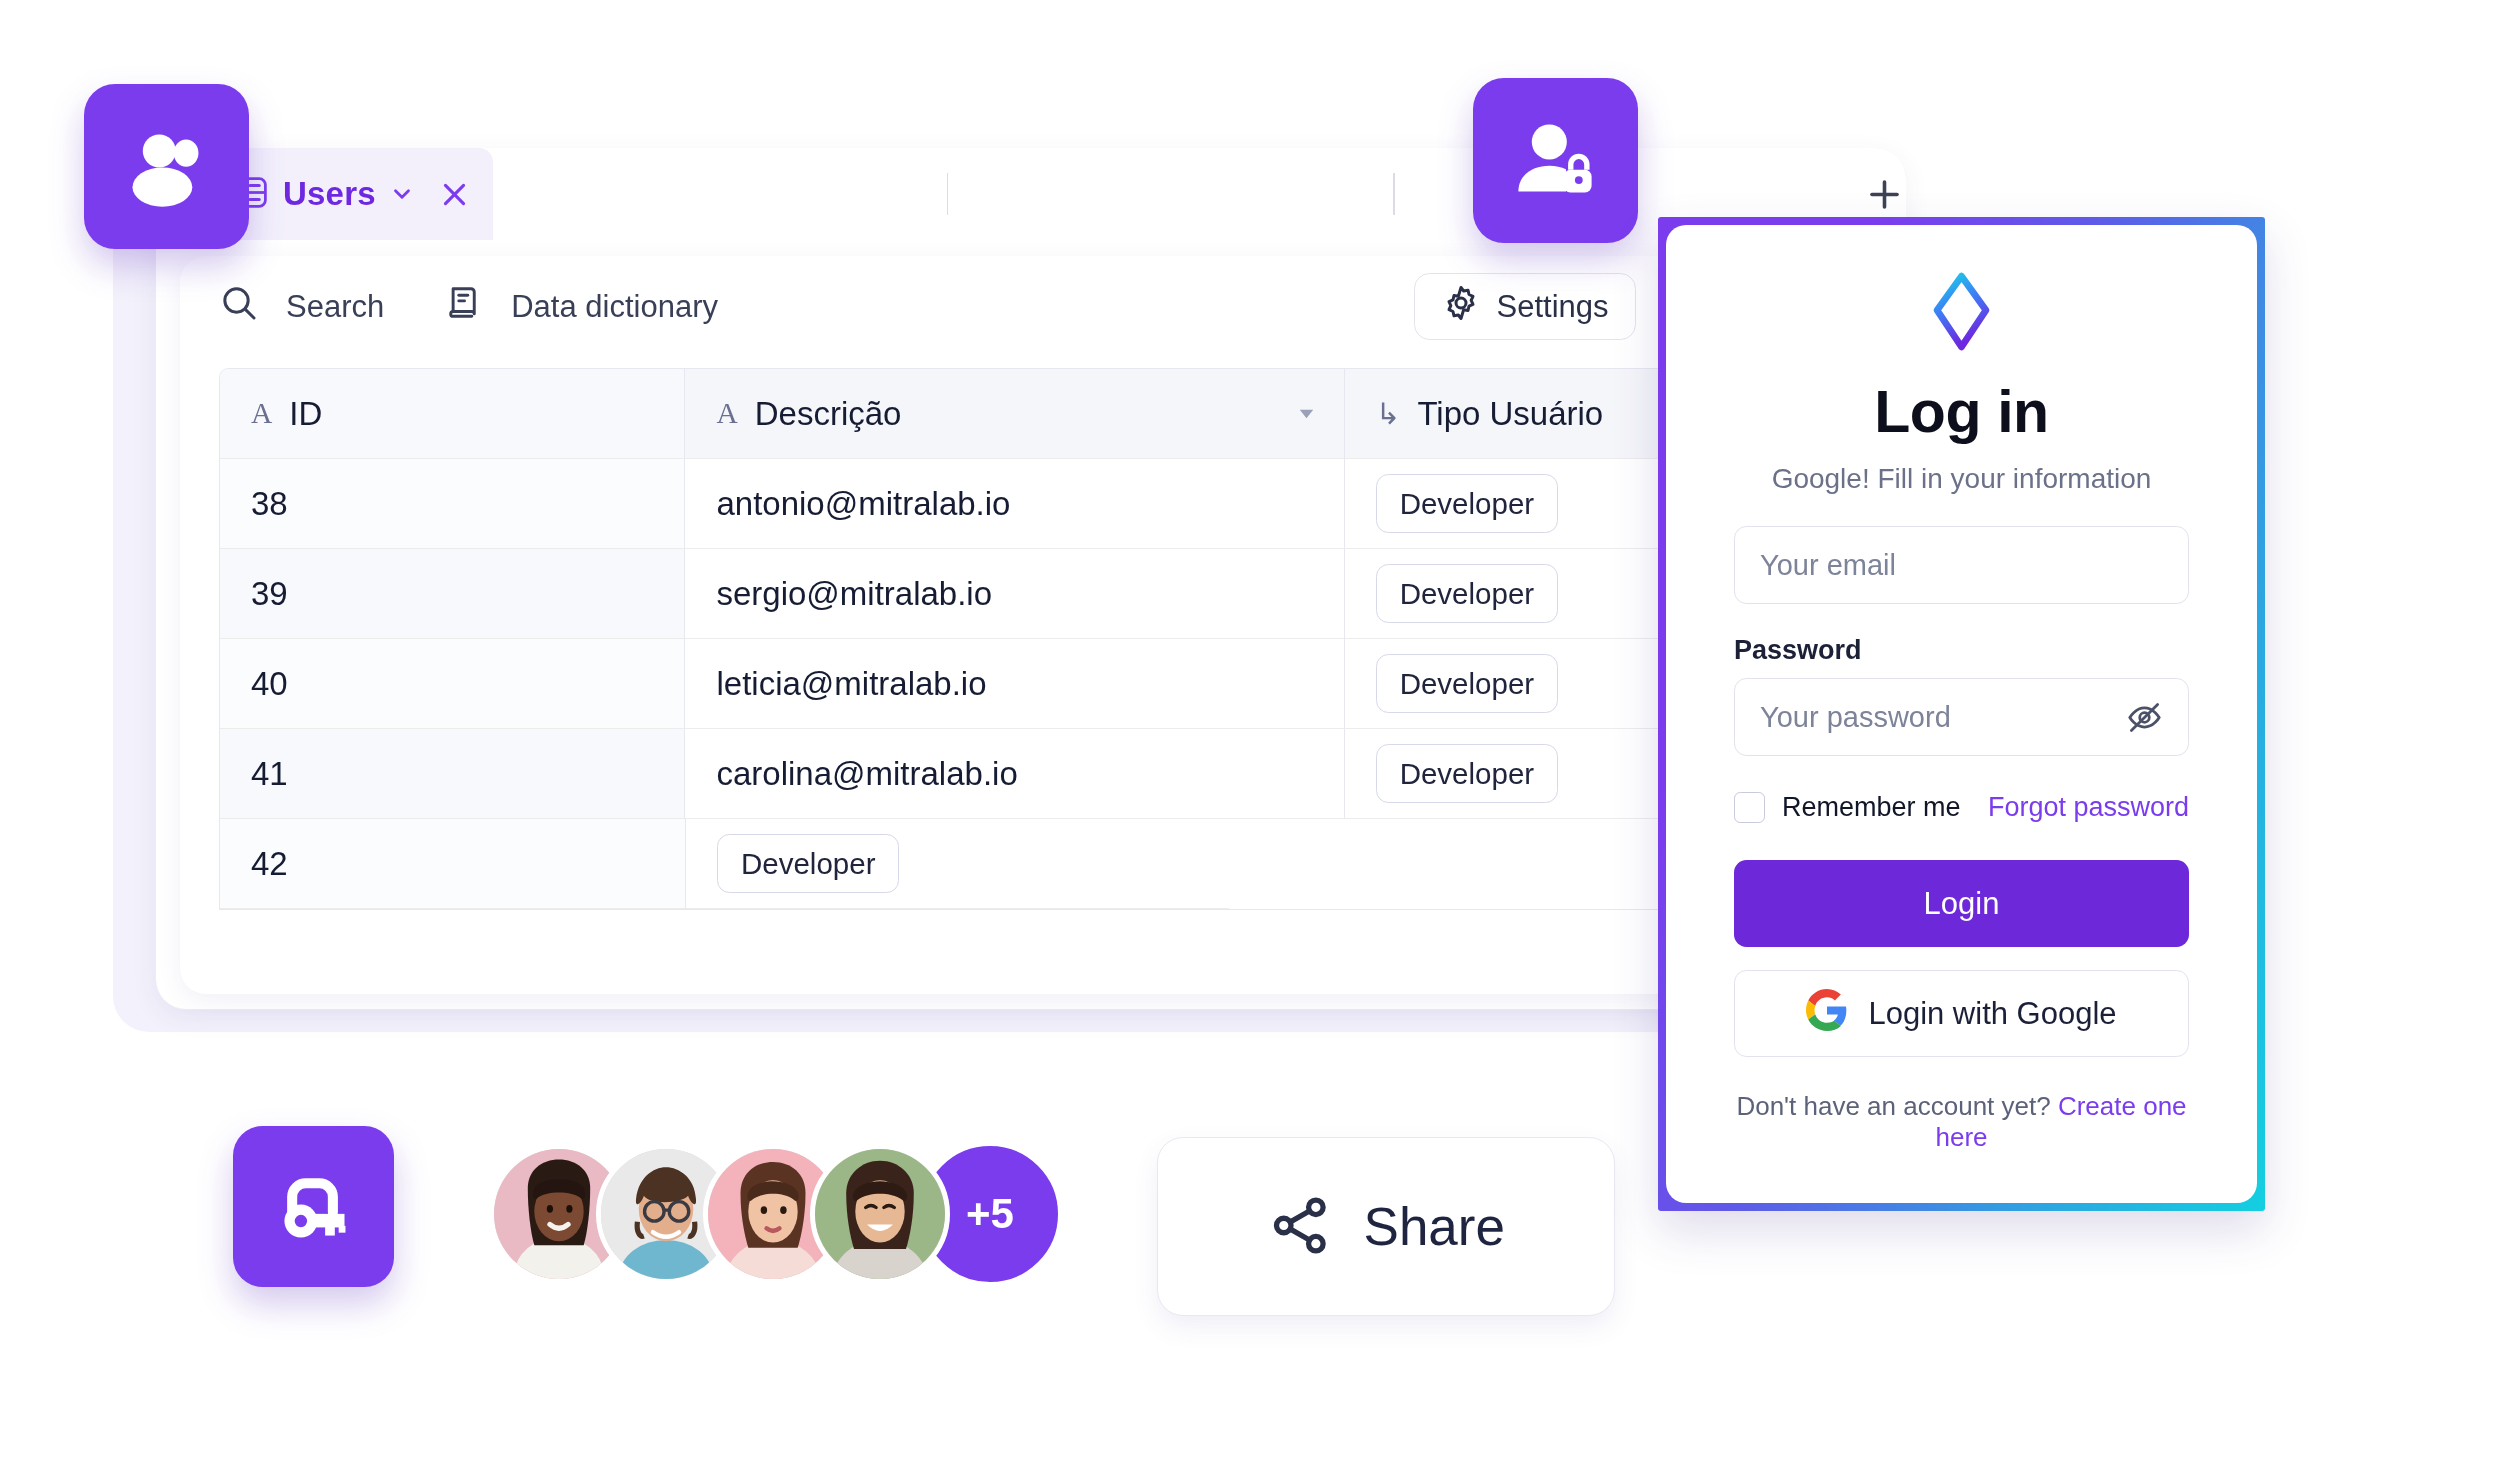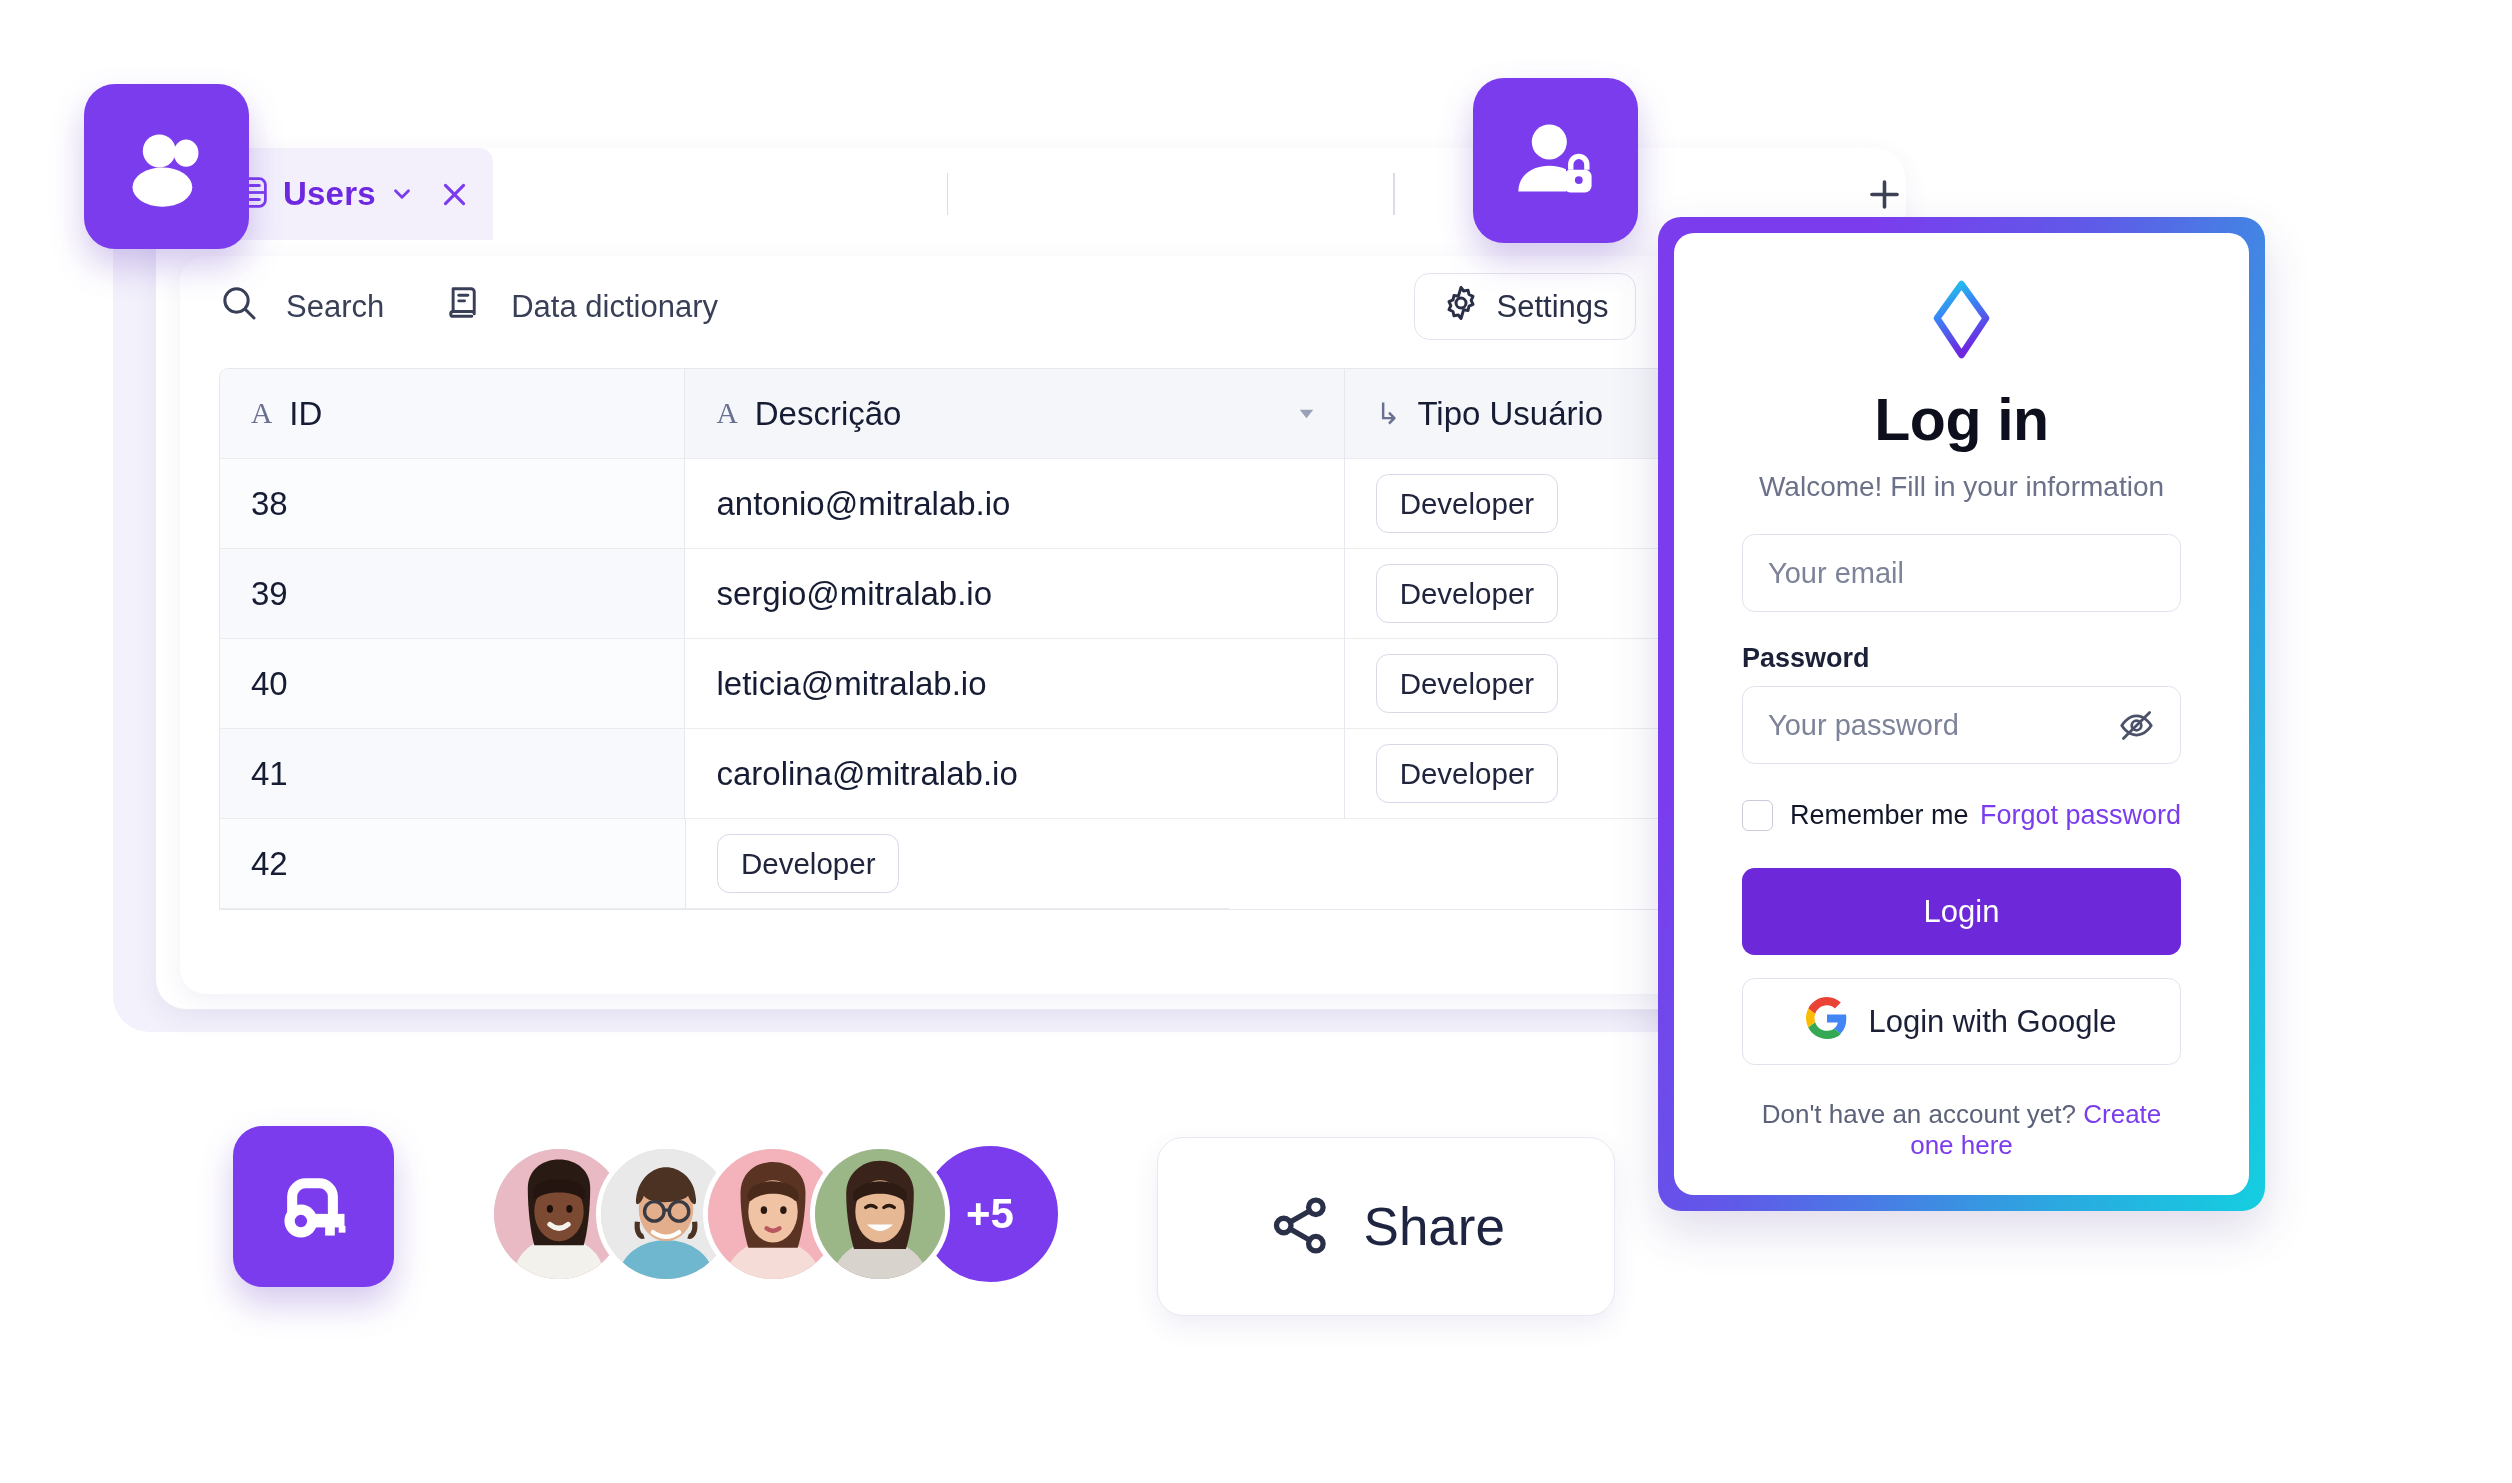--- a/index.html
+++ b/index.html
@@ -217,22 +217,22 @@
     gap: 29.5px;
     box-shadow: 0 11px 26px rgba(90,70,160,.09);
   }
   .share-label { font-size: 53px; color: #1f2541; font-weight: 400; }
 
   
   .login-wrap {
     position: absolute;
     left: 1658px; top: 217px;
     width: 607px; height: 994px;
-    border-radius: 23px;
-    padding: 16px;
+    border-radius: 3px;
+    padding: 8px;
     background: linear-gradient(110deg,#7b3cee 0%,#7b3cee 22%,#5f5ae8 45%,#2ba8e0 78%,#14cfe0 100%);
     box-shadow: 0 20px 47px rgba(60,40,130,.16);
   }
   .login-card {
     width: 100%; height: 100%;
     background: #ffffff;
     border-radius: 20px;
     padding: 43px 68px 0 68px;
     display: flex; flex-direction: column; align-items: center;
   }
@@ -550,21 +550,21 @@
               <stop offset="0%" stop-color="#1ad3e6"></stop>
               <stop offset="45%" stop-color="#3b82f6"></stop>
               <stop offset="100%" stop-color="#6d28e0"></stop>
             </linearGradient>
           </defs>
           <path d="M32 6 L50 31 L32 58 L14 31 Z" stroke="url(#dg)" stroke-width="5" stroke-linejoin="round" fill="none"></path>
         </svg>
       </div>
 
       <div class="login-title">Log in</div>
-      <div class="login-sub">Walcome! Fill in your information</div>
+      <div class="login-sub">Google! Fill in your information</div>
 
       <div class="field-group">
         <div class="field-box">
           <span class="field-ph">Your email</span>
         </div>
       </div>
 
       <div class="field-group">
         <span class="field-label">Password</span>
         <div class="field-box">

